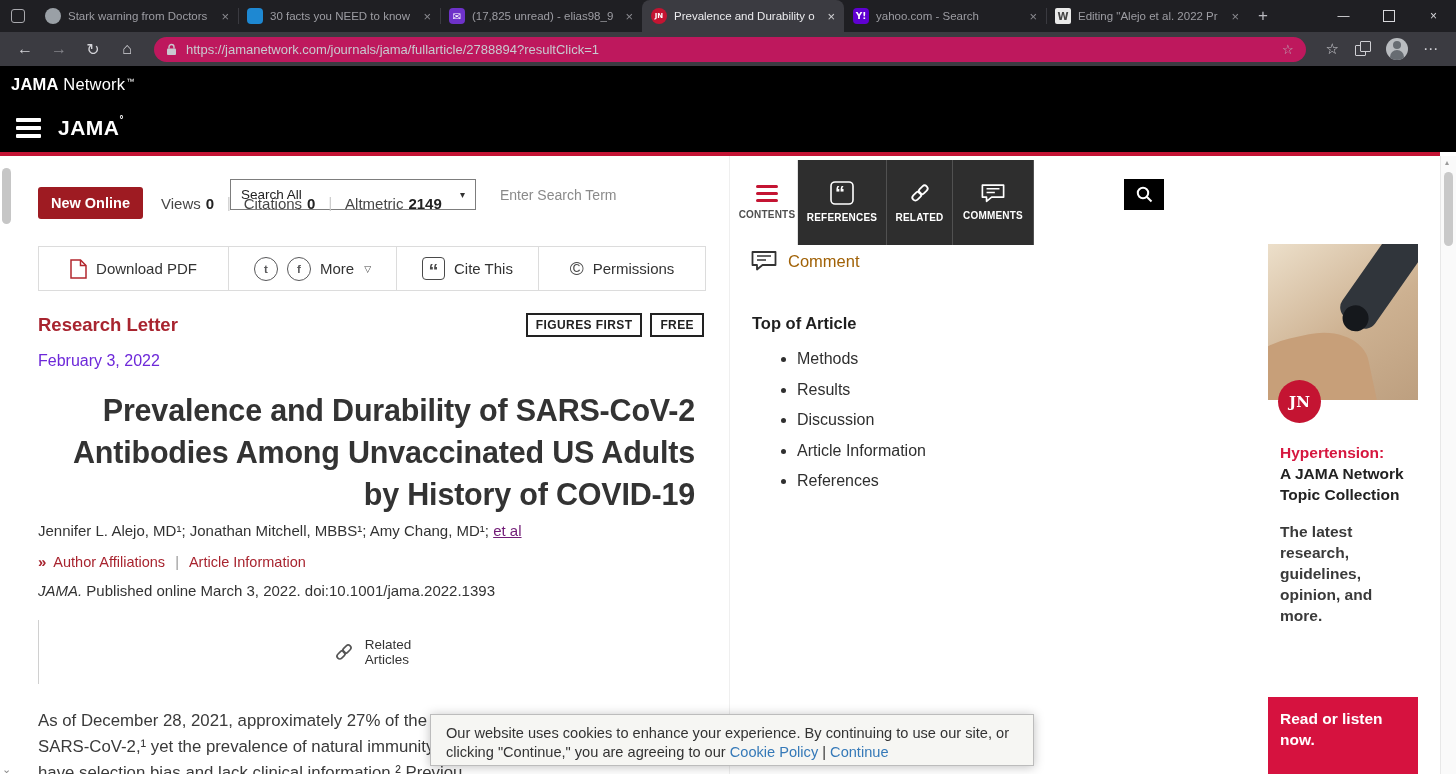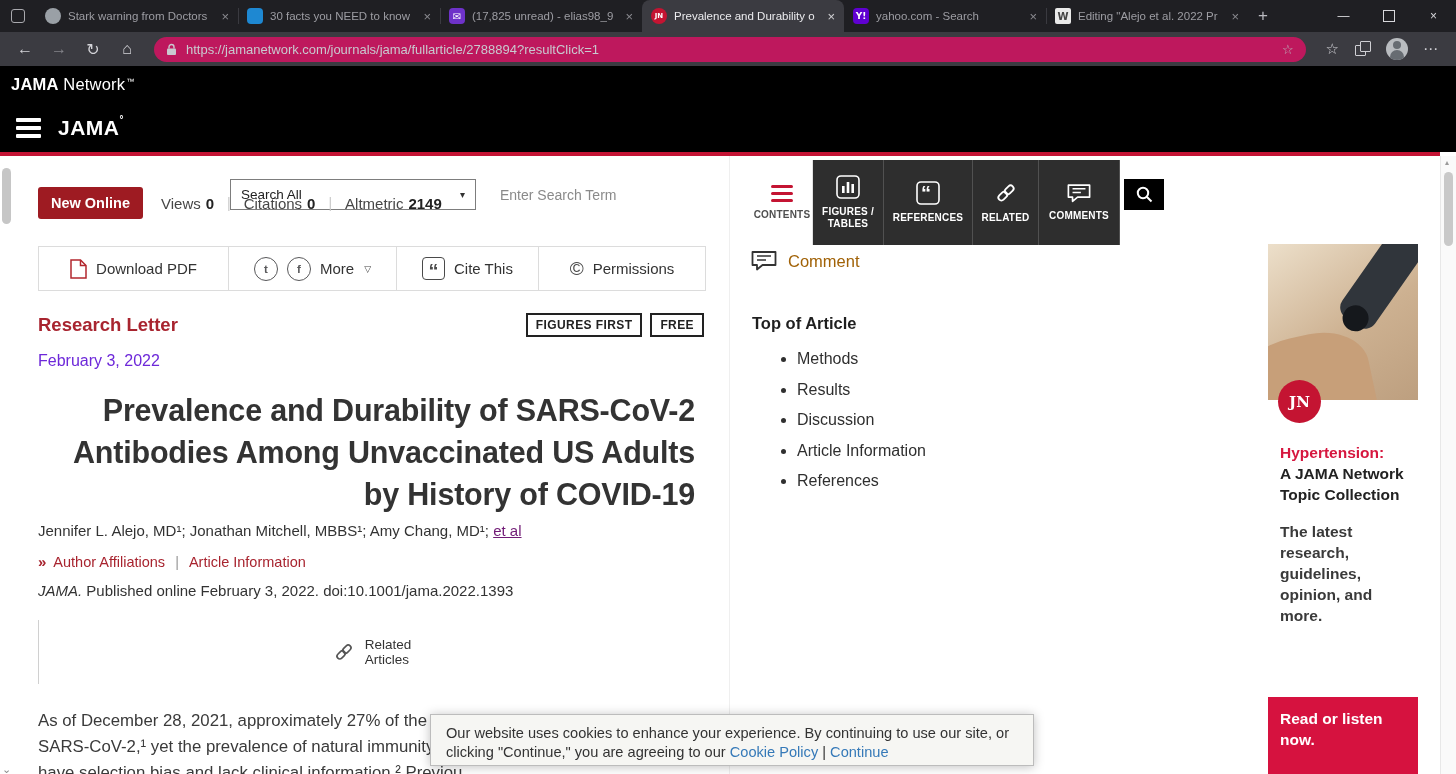--- a/index.html
+++ b/index.html
@@ -103,21 +103,21 @@
   .related{position:absolute;top:464px;left:0;width:666px;height:64px;border-left:1px solid #d0d0d0;display:flex;align-items:center;justify-content:center;gap:10px;color:#555;text-decoration:none;}
   .rel-label{font-size:13.5px;line-height:15.5px;color:#333;}
   .bodytext{position:absolute;top:552px;left:0;width:960px;font-size:16.8px;line-height:25.8px;color:#3a3a3a;white-space:nowrap;}
 
   
   .rtabs{position:absolute;left:737px;top:160px;display:flex;height:85px;}
   .rtab{background:#2e2e2e;color:#fff;border-right:1px solid #515151;display:flex;flex-direction:column;align-items:center;justify-content:center;gap:7px;font-size:10px;font-weight:700;text-align:center;line-height:12px;letter-spacing:.2px;box-sizing:border-box;padding:0 4px;}
   .rtab .ric{color:#fff;display:flex;}
   .rtab.active{background:#fff;color:#4f4f4f;border-right-color:#e2e2e2;}
   .rtab.active .ric{color:#c41432;}
-  .rt-contents{width:61px;margin-left:15px;}.rt-figures{width:71px;}.rt-references{width:89px;}.rt-related{width:66px;}.rt-comments{width:81px;}
+  .rt-contents{width:61px;}.rt-figures{width:71px;}.rt-references{width:89px;}.rt-related{width:66px;}.rt-comments{width:81px;}
   .comment-row{position:absolute;left:751px;top:250px;display:flex;align-items:flex-end;gap:11px;font-size:16.5px;color:#a16207;}
   .toa{position:absolute;left:752px;top:314px;font-size:16.5px;font-weight:700;color:#1f1f1f;}
   .sections{position:absolute;left:772px;top:350px;margin:0;padding-left:25px;}
   .sections li{margin-bottom:12.5px;font-size:16px;color:#2f2f2f;}
 
   
   .ad{position:absolute;left:1268px;top:244px;width:150px;height:530px;background:#fff;}
   .ad-img{position:relative;height:156px;background:linear-gradient(145deg,#ecdfca,#cdb191 55%,#bd9f7f);overflow:hidden;}
   .ad-dev{position:absolute;right:14px;top:-24px;width:40px;height:112px;background:#30353b;border-radius:12px;transform:rotate(35deg);}
   .ad-dev::after{content:"";position:absolute;left:8px;bottom:-8px;width:26px;height:26px;background:#15181c;border-radius:50%;}
@@ -299,21 +299,21 @@
     </div>
 
     <div class="afflinks">
       <span class="aff-arrow">»</span>
       <a href="#" class="redlink">Author Affiliations</a>
       <span class="lsep">|</span>
       <a href="#" class="redlink">Article Information</a>
     </div>
 
     <div class="citation">
-      <span class="jitalic">JAMA.</span><span> Published online February 3, 2022. doi:10.1001/jama.2022.1393</span>
+      <span class="jitalic">JAMA.</span><span> Published online March 3, 2022. doi:10.1001/jama.2022.1393</span>
     </div>
 
     <a href="#" class="related">
       <svg width="22" height="22" viewBox="0 0 24 24" fill="none" stroke="#555" stroke-width="1.8">
           <g transform="rotate(-45 12 12)">
             <rect x="2.5" y="9" width="10" height="6" rx="3"></rect>
             <rect x="11.5" y="9" width="10" height="6" rx="3"></rect>
           </g>
         </svg>
       <span class="rel-label">
@@ -333,31 +333,20 @@
     <div class="rtab active rt-contents">
       <span class="ric">
         <svg width="22" height="17" viewBox="0 0 22 17" fill="currentColor">
             <rect width="22" height="3" rx="1.5"></rect>
             <rect y="7" width="22" height="3" rx="1.5"></rect>
             <rect y="14" width="22" height="3" rx="1.5"></rect>
           </svg>
       </span>
       <span>CONTENTS</span>
     </div>
-    <div class="rtab rt-figures">
-      <span class="ric">
-        <svg width="24" height="24" viewBox="0 0 24 24" fill="none" stroke="currentColor" stroke-width="1.6">
-            <rect x="1" y="1" width="22" height="22" rx="4"></rect>
-            <rect x="6" y="11" width="2.6" height="7" fill="currentColor" stroke="none"></rect>
-            <rect x="10.7" y="7" width="2.6" height="11" fill="currentColor" stroke="none"></rect>
-            <rect x="15.4" y="9" width="2.6" height="9" fill="currentColor" stroke="none"></rect>
-          </svg>
-      </span>
-      <span>FIGURES / TABLES</span>
-    </div>
     <div class="rtab rt-references">
       <span class="ric">
         <svg width="24" height="24" viewBox="0 0 24 24" fill="none" stroke="currentColor" stroke-width="1.6">
             <rect x="1" y="1" width="22" height="22" rx="4"></rect>
             <text x="5" y="19" font-size="20" font-weight="bold" fill="currentColor" stroke="none">“</text>
           </svg>
       </span>
       <span>REFERENCES</span>
     </div>
     <div class="rtab rt-related">

